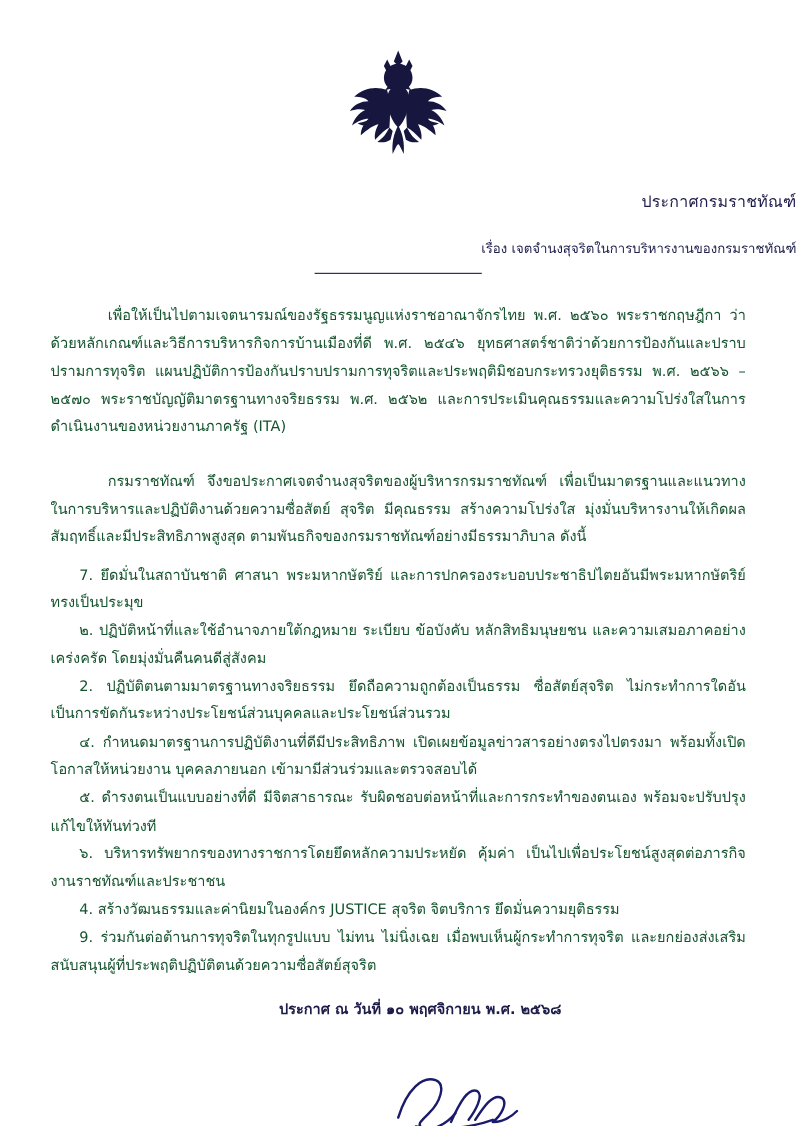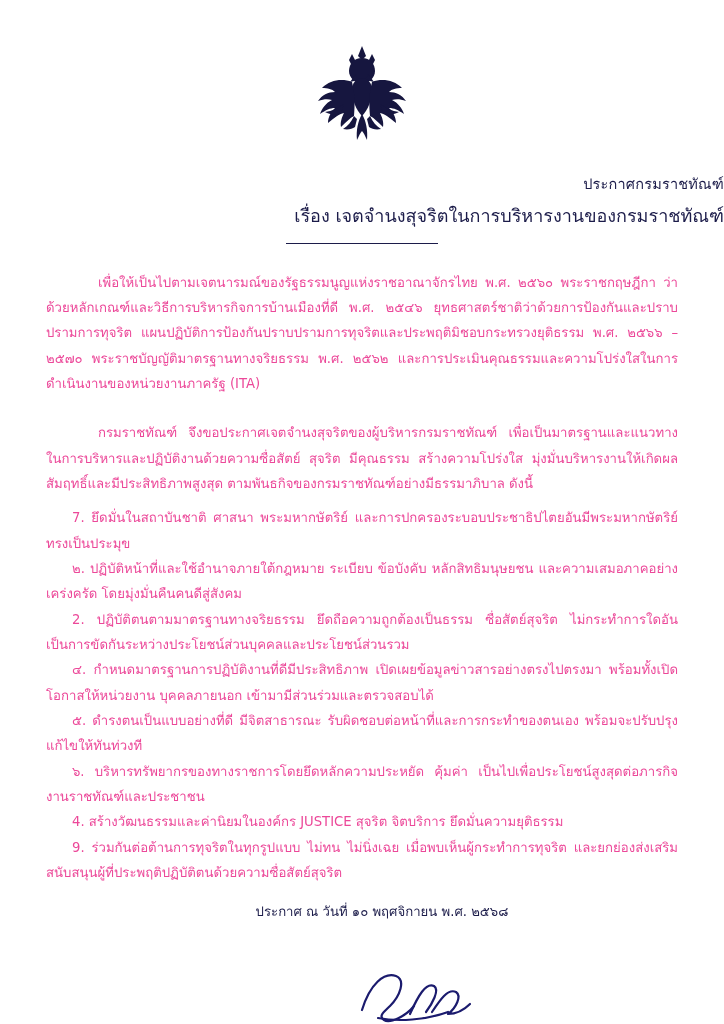--- a/index.html
+++ b/index.html
@@ -34,34 +34,34 @@
     text-align: right;
     margin-top: 26px;
     color: #1c1c4a;
   }
   .title-line-1 {
     font-size: 14.5px;
     line-height: 1.5;
     letter-spacing: 0.2px;
   }
   .title-line-2 {
-    font-size: 18px;
+    font-size: 12px;
     line-height: 1.6;
-    margin-top: 6px;
+    margin-top: 21px;
     padding-left: 32px;
   }
   .rule {
     width: 152px;
     height: 0;
     border-top: 1px solid #1c1c4a;
     margin: 12px auto 0 auto;
   }
   .body {
     margin: 26px 46px 0 46px;
-    color: #ec4899;
+    color: #14532d;
     font-size: 13.2px;
     line-height: 1.92;
     text-align: justify;
     text-justify: inter-word;
   }
   .para {
     margin: 0 0 2px 0;
     text-indent: 0;
   }
   .para.indent {
@@ -76,20 +76,21 @@
   }
   .item-group {
     margin-top: 9px;
   }
   .date-line {
     margin: 16px 46px 0 46px;
     color: #1c1c4a;
     font-size: 13.2px;
     text-align: center;
     padding-left: 40px;
+    font-weight: bold;
   }
   .sign-area {
     position: relative;
     margin-top: 44px;
     height: 150px;
   }
   .signature {
     position: absolute;
     left: 50%;
     transform: translateX(-14px);

